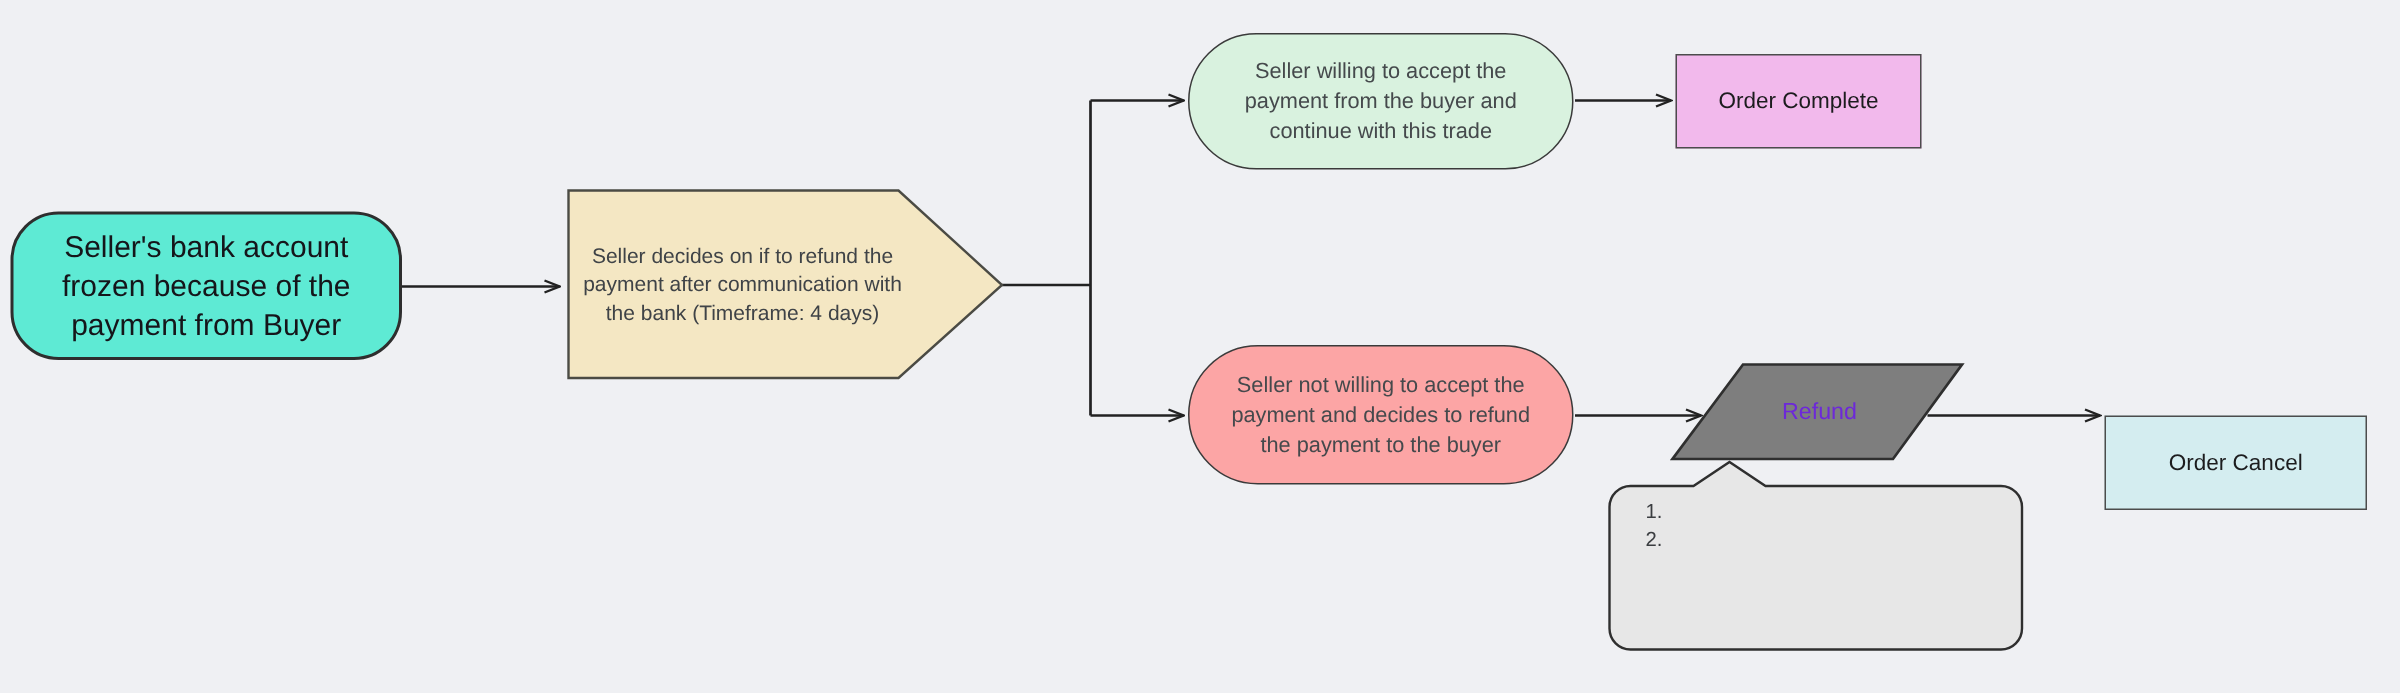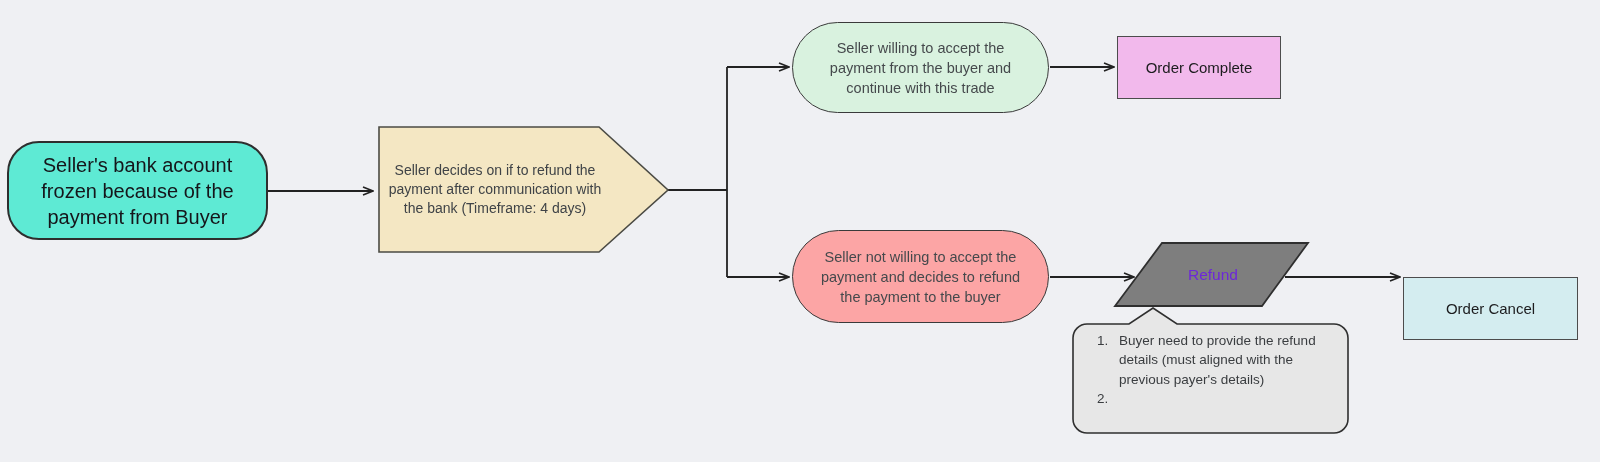--- a/index.html
+++ b/index.html
@@ -111,20 +111,19 @@
     <span>Refund</span>
   </div>
 
   <div class="node endbox cancel" style="background: rgb(212, 237, 240);">
     <span>Order Cancel</span>
   </div>
 
   <div class="note-list">
     <div class="note-item">
       <span class="note-num">1.</span>
-      <span class="note-text">Buyer need to provide the refund details (must aligned with the previous payer's details)</span>
     </div>
     <div class="note-item">
       <span class="note-num">2.</span>
     </div>
   </div>
 
 </div>
 
 </body></html>

